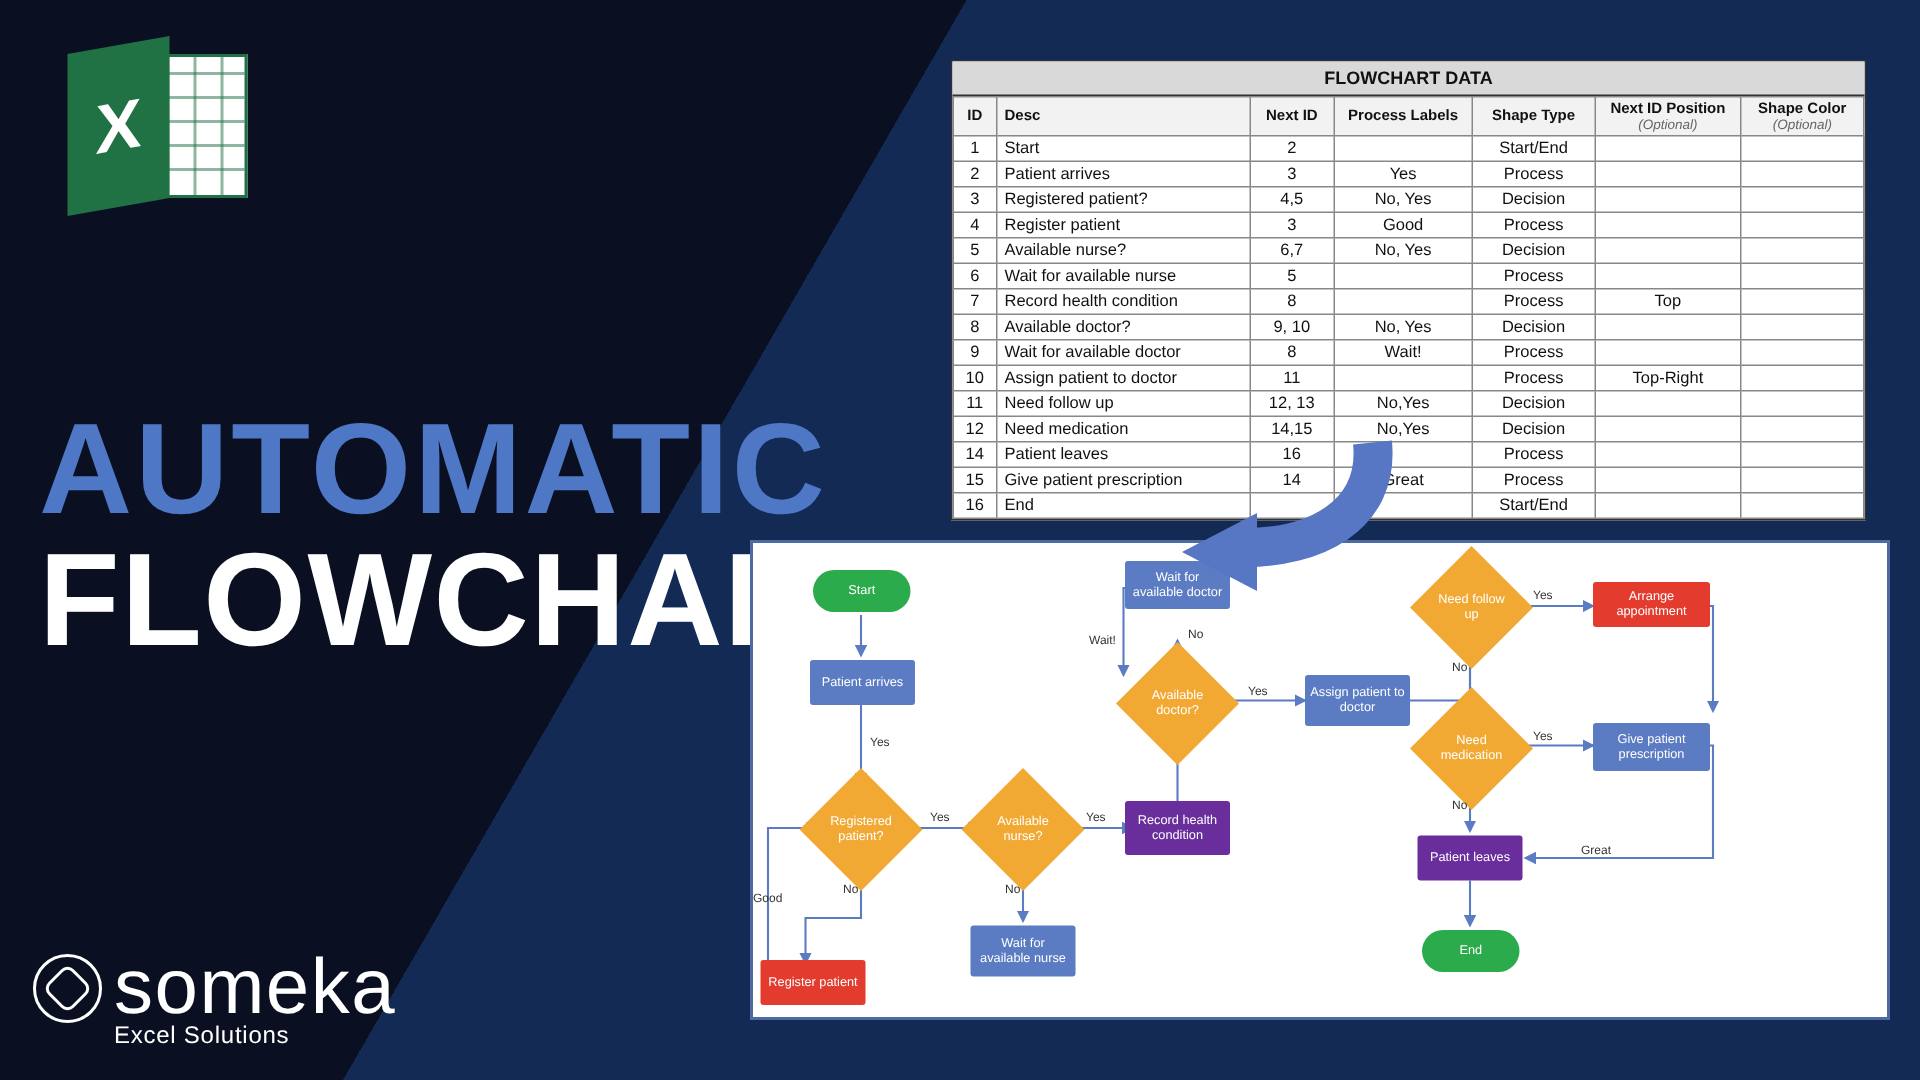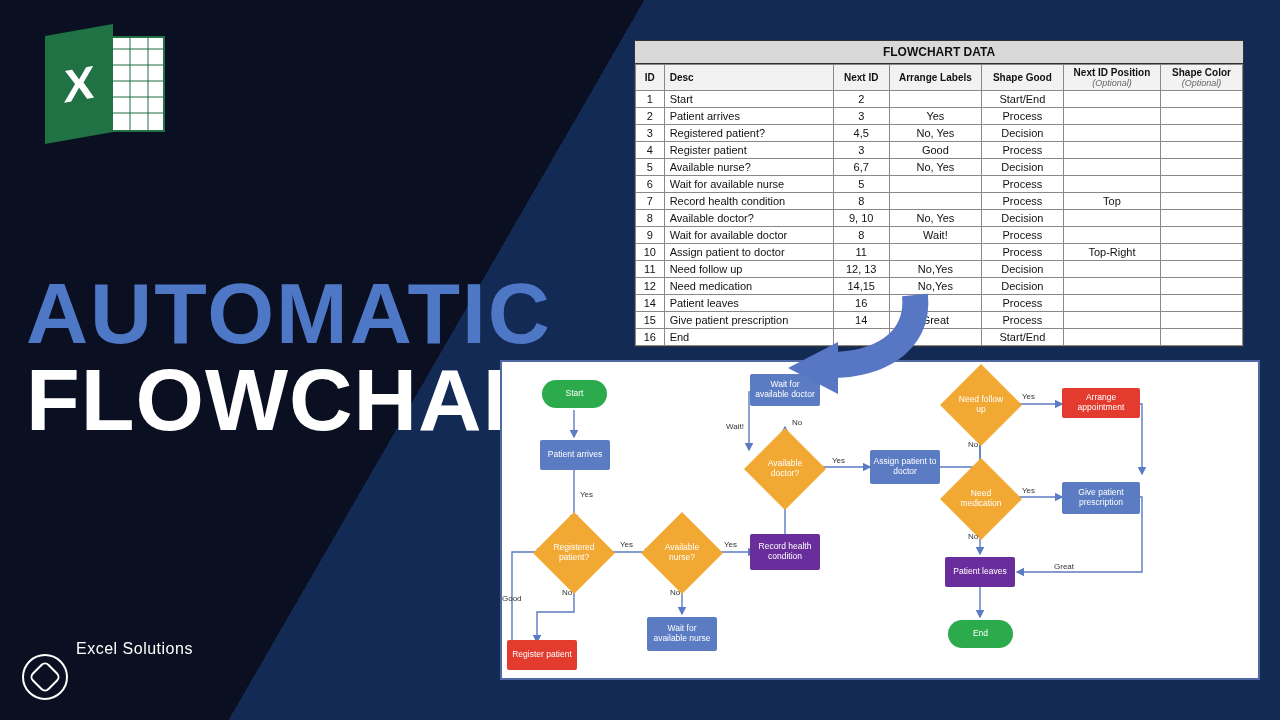--- a/index.html
+++ b/index.html
@@ -63,34 +63,35 @@
   </div>
 
   <div class="headline">
     <div class="line1">AUTOMATIC</div>
     <div class="line2">FLOWCHART</div>
   </div>
 
   <div class="brand">
     <div class="mark"></div>
     <div class="text">
+      <div class="name">someka</div>
       <div class="tag">Excel Solutions</div>
     </div>
   </div>
 
   <div class="table-card">
     <div class="title">FLOWCHART DATA</div>
     <table>
       <thead>
         <tr>
           <th style="width:28px">ID</th>
           <th style="width:165px;text-align:left">Desc</th>
           <th style="width:55px">Next ID</th>
-          <th style="width:90px">Arrange Labels</th>
-          <th style="width:80px">Shape Good</th>
+          <th style="width:90px">Process Labels</th>
+          <th style="width:80px">Shape Type</th>
           <th style="width:95px"><span>Next ID Position</span><span class="opt">(Optional)</span></th>
           <th style="width:80px"><span>Shape Color</span><span class="opt">(Optional)</span></th>
         </tr>
       </thead>
       <tbody id="tbody">
           <tr>
             <td class="c">1</td>
             <td>Start</td>
             <td class="c">2</td>
             <td class="c"></td>

